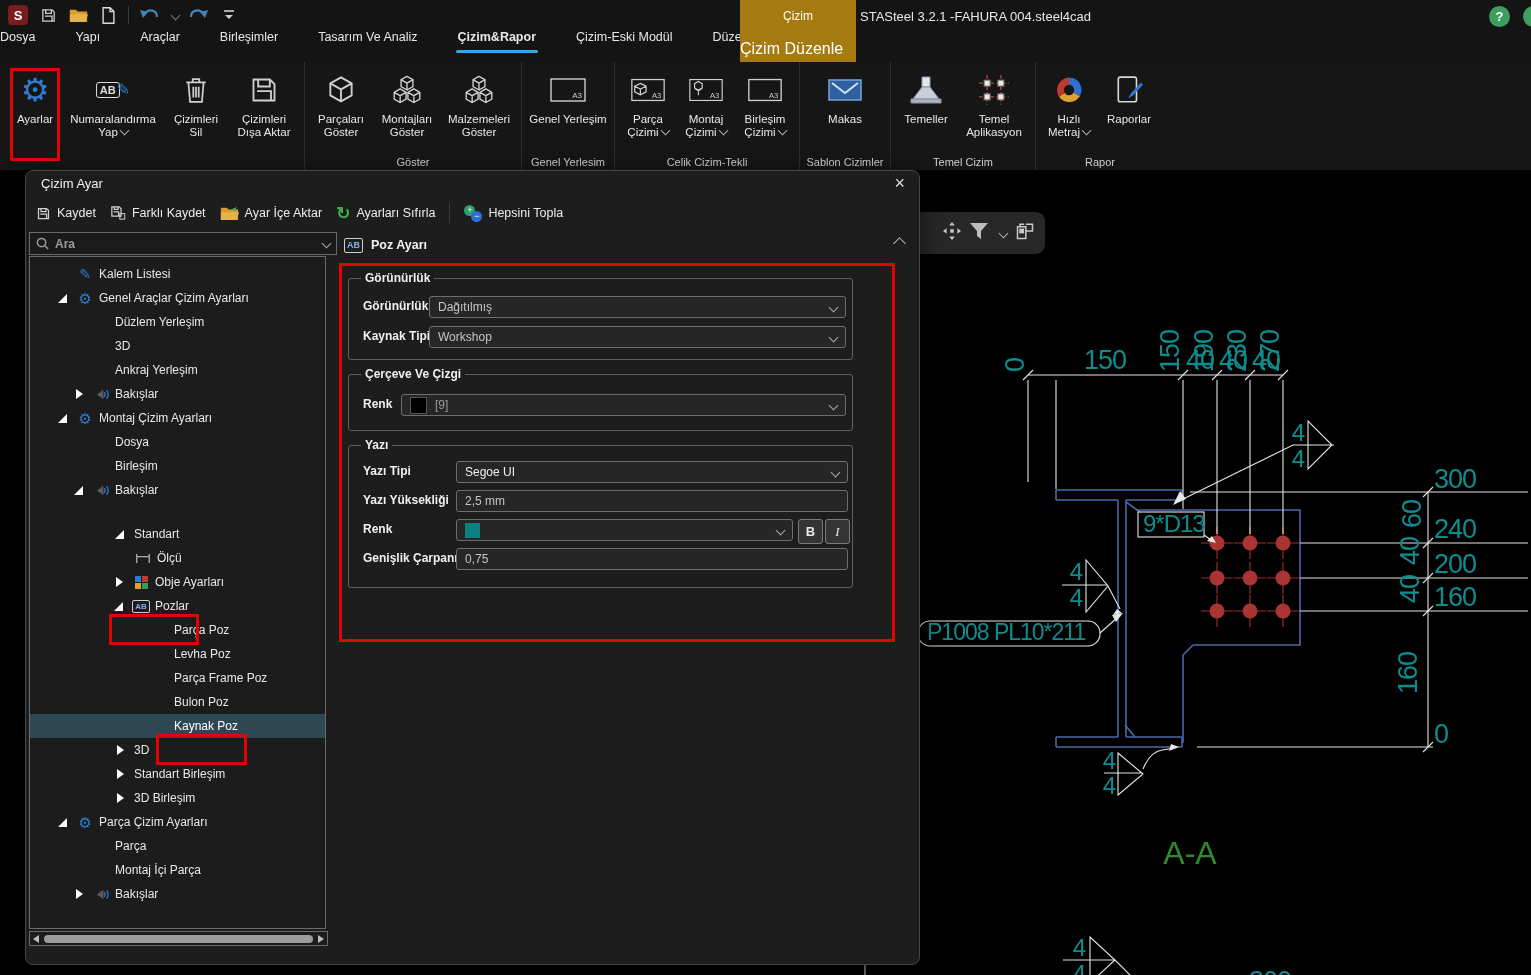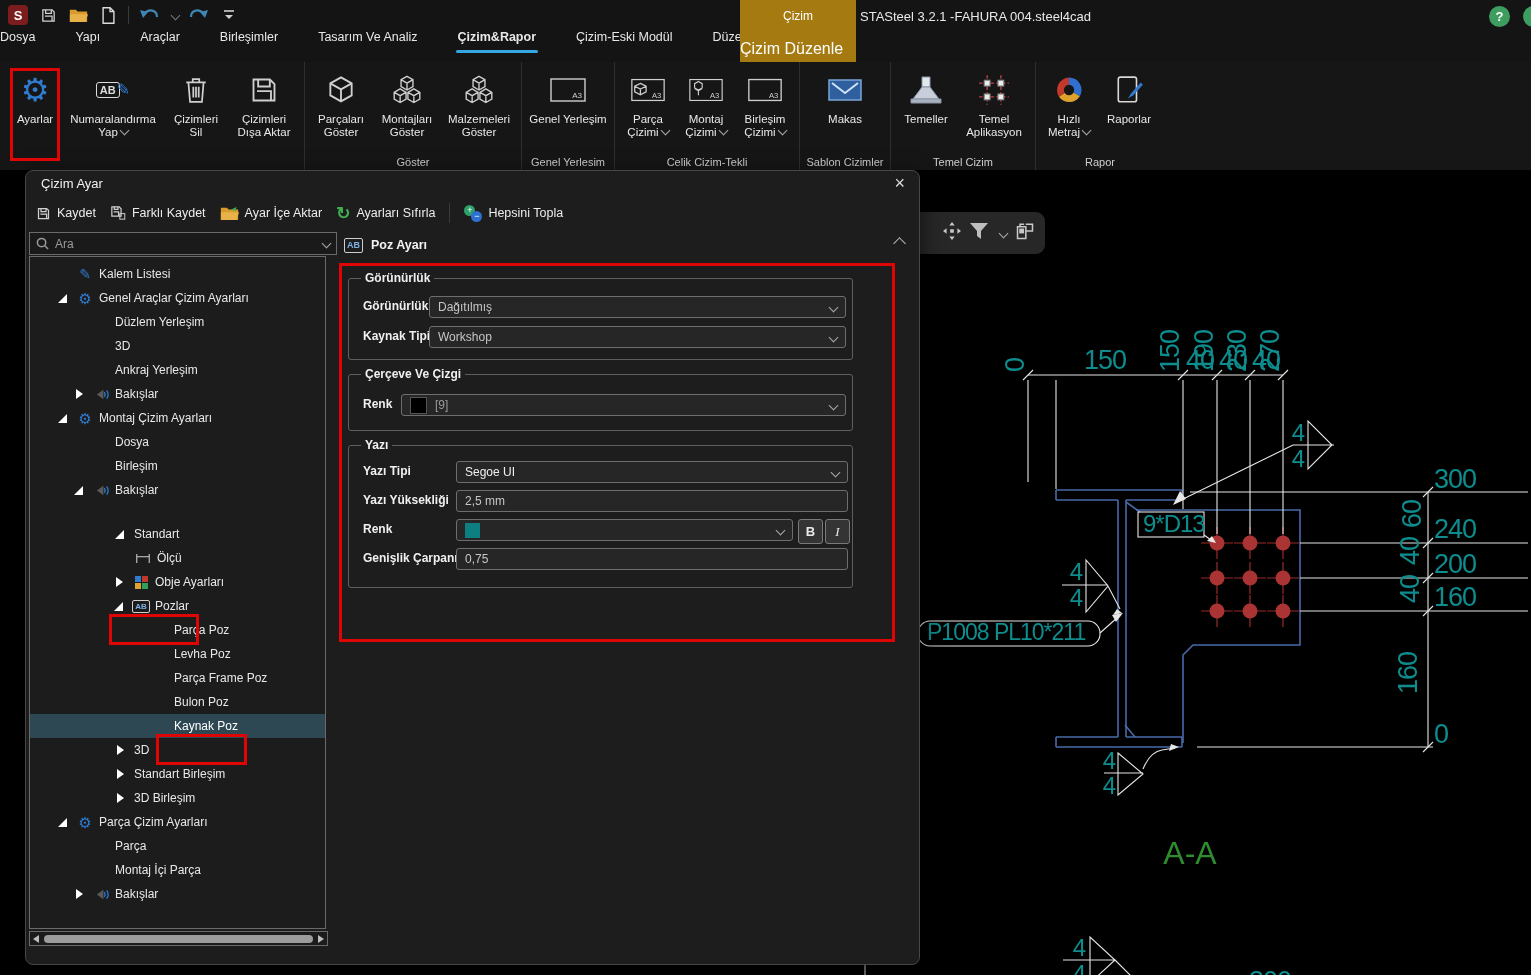--- a/index.html
+++ b/index.html
@@ -37,21 +37,21 @@
     z-index:5;display:flex;align-items:center;justify-content:flex-end;gap:8px;padding-right:10px;}
   
   #dialog{position:absolute;left:25px;top:170px;width:893px;height:793px;background:#1d1d1d;border:1px solid #474747;
     border-radius:8px;z-index:30;box-shadow:0 6px 24px rgba(0,0,0,.6);}
   #dlg-title{position:absolute;left:15px;top:5px;color:#f0f0f0;font-size:13px;}
   #dlg-close{position:absolute;right:14px;top:2px;color:#dcdcdc;font-size:18px;cursor:default;}
   #dlg-toolbar{position:absolute;left:10px;top:28px;height:28px;display:flex;align-items:center;gap:14px;color:#ececec;font-size:12.5px;}
   .titem{display:flex;align-items:center;gap:6px;cursor:default;}
   #searchbox{position:absolute;left:3px;top:61px;width:294px;height:21px;background:#1a1a1a;border:1px solid #6a6a6a;
     display:flex;align-items:center;color:#9a9a9a;font-size:12px;padding:0 6px;gap:6px;}
-  #searchbox .flex1{flex:1;}
+  #searchbox .flex1{flex:1;font-weight:bold;}
   #tree{position:absolute;left:3px;top:85px;width:297px;height:673px;background:#1c1c1c;border:1px solid #6a6a6a;
     overflow:hidden;padding-top:5px;box-sizing:border-box;}
   .trow{height:24px;display:flex;align-items:center;color:#e8e8e8;font-size:12px;white-space:nowrap;cursor:default;}
   .trow.sel{background:#2d4853;color:#fff;}
   .exp{width:12px;height:12px;margin-right:8px;position:relative;flex:0 0 12px;}
   .exp.open::before{content:"";position:absolute;left:1px;top:2px;border-left:9px solid transparent;border-bottom:9px solid #fff;}
   .exp.closed::before{content:"";position:absolute;left:3px;top:1px;border-left:7px solid #fff;border-top:5px solid transparent;border-bottom:5px solid transparent;}
   .ticon{width:16px;height:16px;margin-right:6px;flex:0 0 16px;display:flex;align-items:center;justify-content:center;}
   .tgear{color:#2e7bd0;font-size:15px;line-height:1;}
   .tpen{color:#2e7bd0;font-size:14px;line-height:1;}

